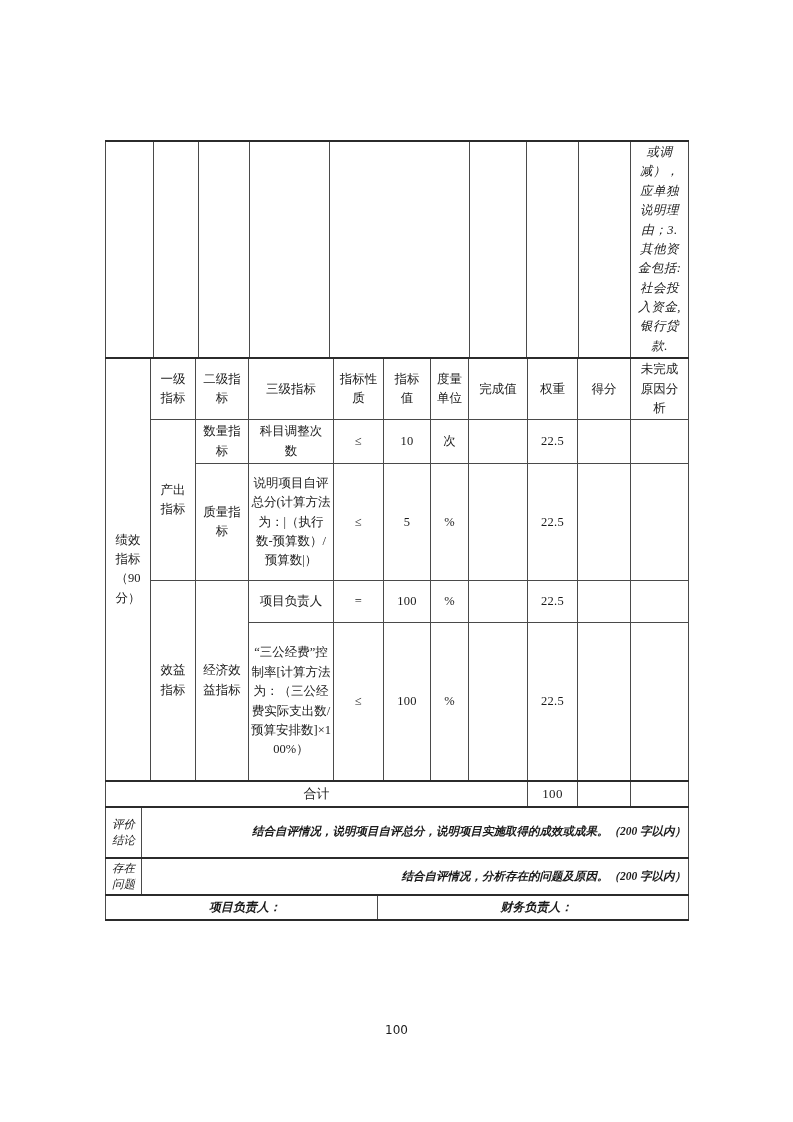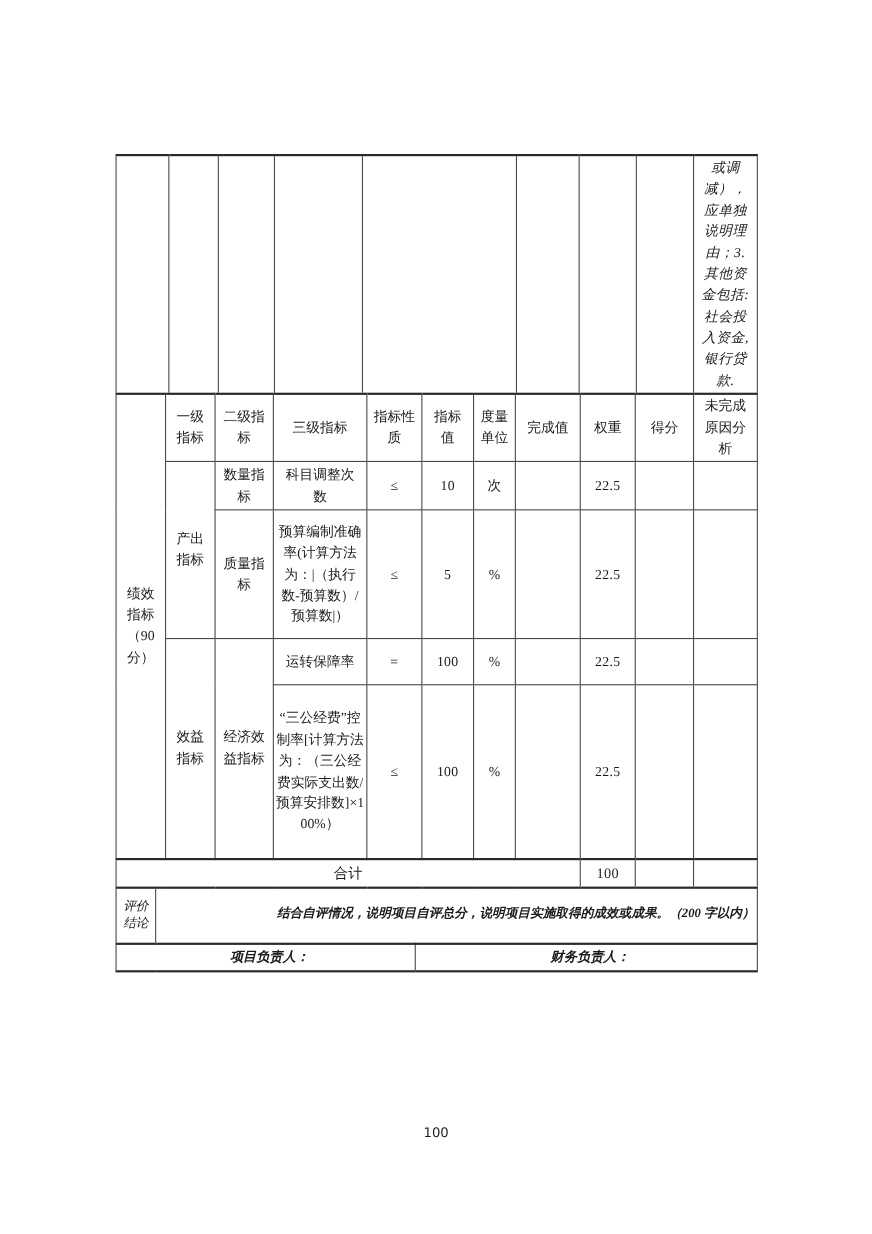--- a/index.html
+++ b/index.html
@@ -131,35 +131,35 @@
       <td class="num">10</td>
       <td>次</td>
       <td></td>
       <td class="num">22.5</td>
       <td></td>
       <td></td>
     </tr>
     <tr style="height:117px">
       <td>质量指
 标</td>
-      <td class="longtxt">预算编制准确率(计算方法为：|（执行数-预算数）/预算数|）</td>
+      <td class="longtxt">说明项目自评总分(计算方法为：|（执行数-预算数）/预算数|）</td>
       <td class="num">≤</td>
       <td class="num">5</td>
       <td>%</td>
       <td></td>
       <td class="num">22.5</td>
       <td></td>
       <td></td>
     </tr>
     <tr style="height:42px">
       <td rowspan="2">效益
 指标</td>
       <td rowspan="2">经济效
 益指标</td>
-      <td>运转保障率</td>
+      <td>项目负责人</td>
       <td class="num">=</td>
       <td class="num">100</td>
       <td>%</td>
       <td></td>
       <td class="num">22.5</td>
       <td></td>
       <td></td>
     </tr>
     <tr style="height:158px">
       <td class="longtxt">“三公经费”控制率[计算方法为：（三公经费实际支出数/预算安排数]×100%）</td>
@@ -185,20 +185,25 @@
       <col style="width:36px">
         <col style="width:236px">
         <col style="width:311px">
     </colgroup>
     <tbody>
         <tr style="height:50px">
       <td class="lbl">评价
 结论</td>
       <td class="txt" colspan="2">结合自评情况，说明项目自评总分，说明项目实施取得的成效或成果。（200 字以内）</td>
     </tr>
+    <tr style="height:35px">
+      <td class="lbl">存在
+问题</td>
+      <td class="txt" colspan="2">结合自评情况，分析存在的问题及原因。（200 字以内）</td>
+    </tr>
     <tr style="height:25px">
       <td class="sign" colspan="2">项目负责人：</td>
       <td class="sign">财务负责人：</td>
     </tr>
   </tbody>
     </table>
 
 </div>
 
 <div class="pageno">100</div>

